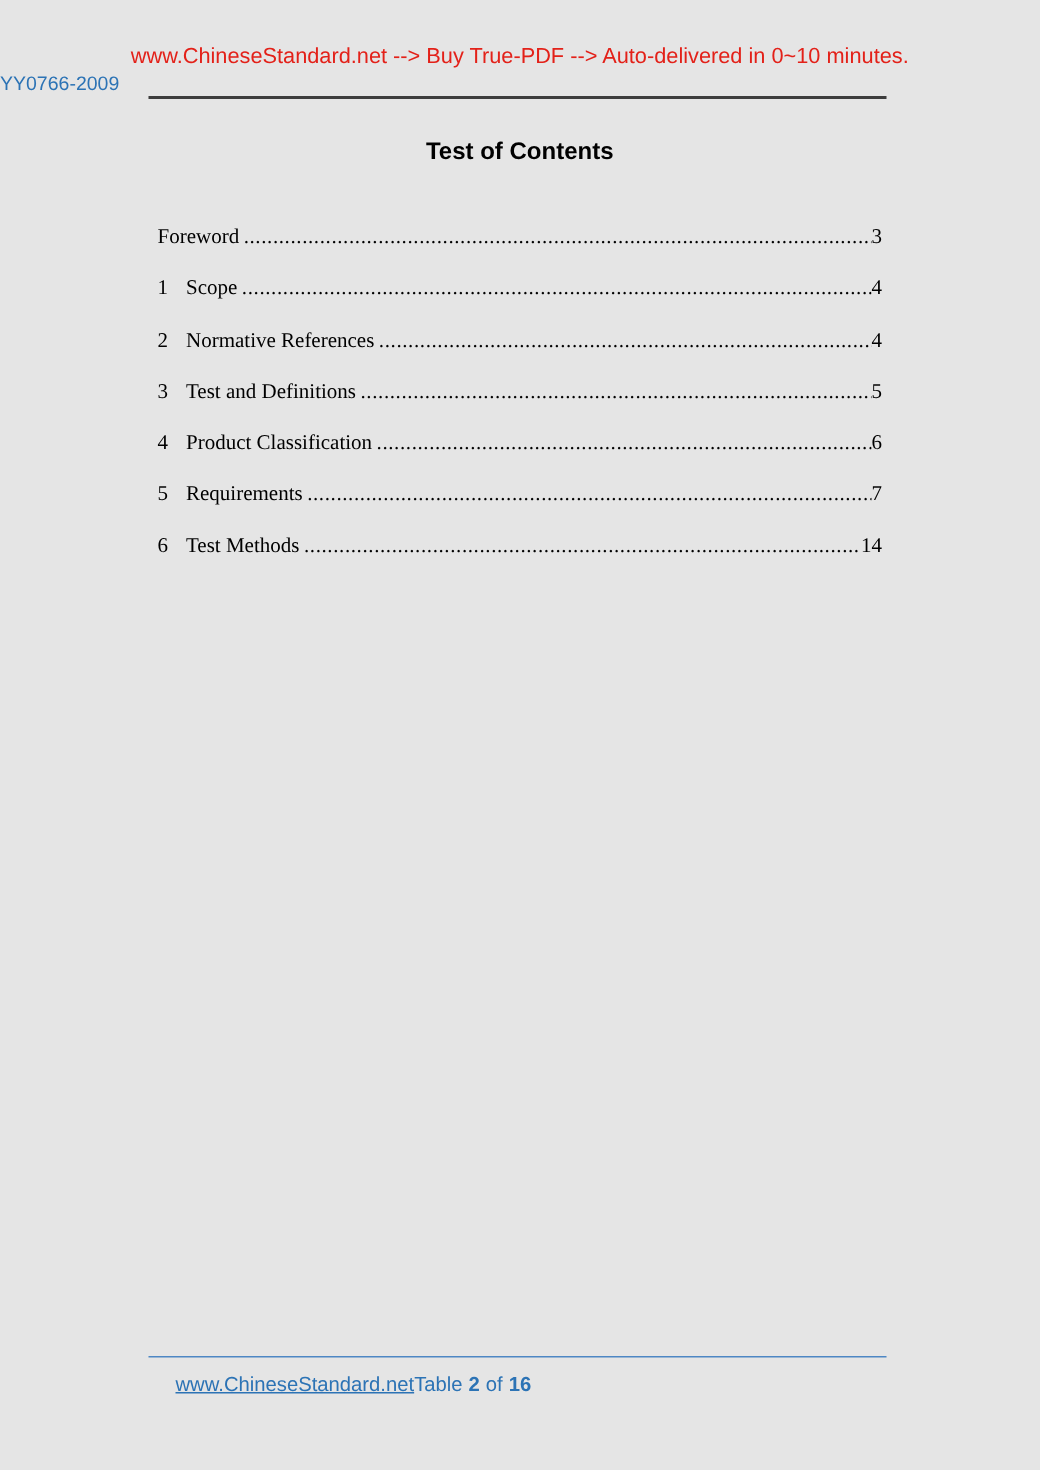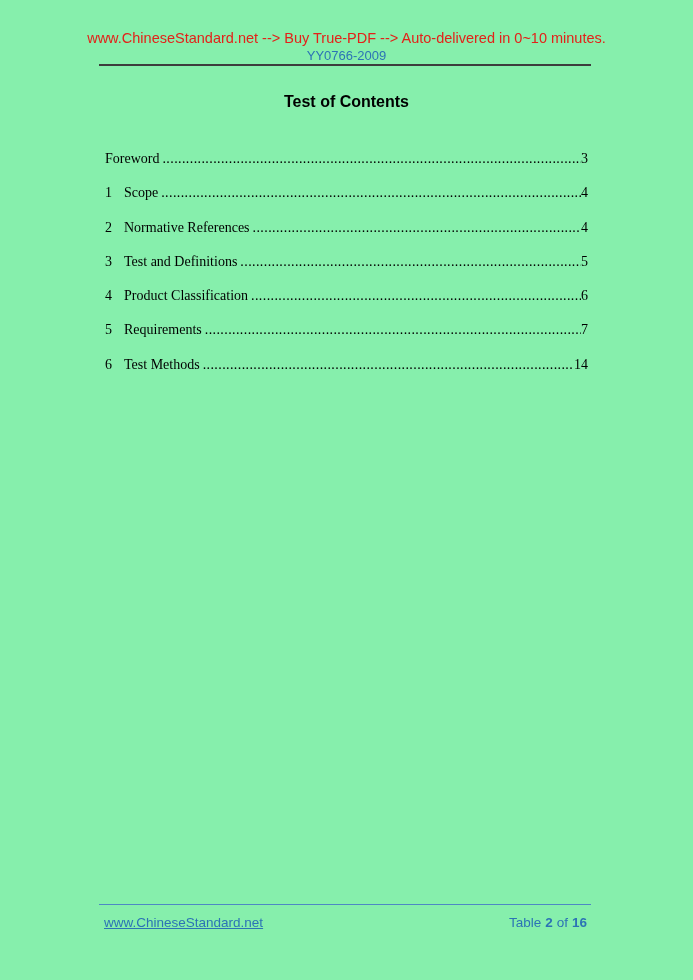--- a/index.html
+++ b/index.html
@@ -15,40 +15,39 @@
     width: 693px;
     height: 980px;
     font-family: "Liberation Sans", "DejaVu Sans", sans-serif;
     color: var(--text-black);
     position: relative;
     overflow: hidden;
   }
   .page {
     position: absolute;
     inset: 0;
-    background: #86efac;
+    background: #e5e5e5;
   }
   
   .promo-line {
     position: absolute;
     top: 30px;
     left: 0;
     width: 100%;
     text-align: center;
     font-size: 14.5px;
     line-height: 16px;
     color: var(--promo-red);
     white-space: nowrap;
   }
   .std-code {
     position: absolute;
     top: 49px;
     left: 0;
     width: 100%;
-    text-align: center;
     font-size: 13px;
     line-height: 14px;
     color: var(--accent-blue);
   }
   .top-rule {
     position: absolute;
     top: 64px;
     left: 99px;
     width: 492px;
     border-top: 2px solid var(--rule-dark);
@@ -107,24 +106,24 @@
   .footer-rule {
     position: absolute;
     top: 904px;
     left: 99px;
     width: 492px;
     border-top: 1px solid var(--rule-blue);
   }
   .footer-row {
     position: absolute;
     top: 914px;
-    left: 104px;
+    left: 117px;
     width: 483px;
     display: flex;
-    justify-content: space-between;
+    justify-content: flex-start;
     align-items: baseline;
     font-size: 13.5px;
     line-height: 17px;
     color: var(--accent-blue);
   }
   .footer-link {
     color: var(--accent-blue);
     text-decoration: underline;
     cursor: pointer;
   }

